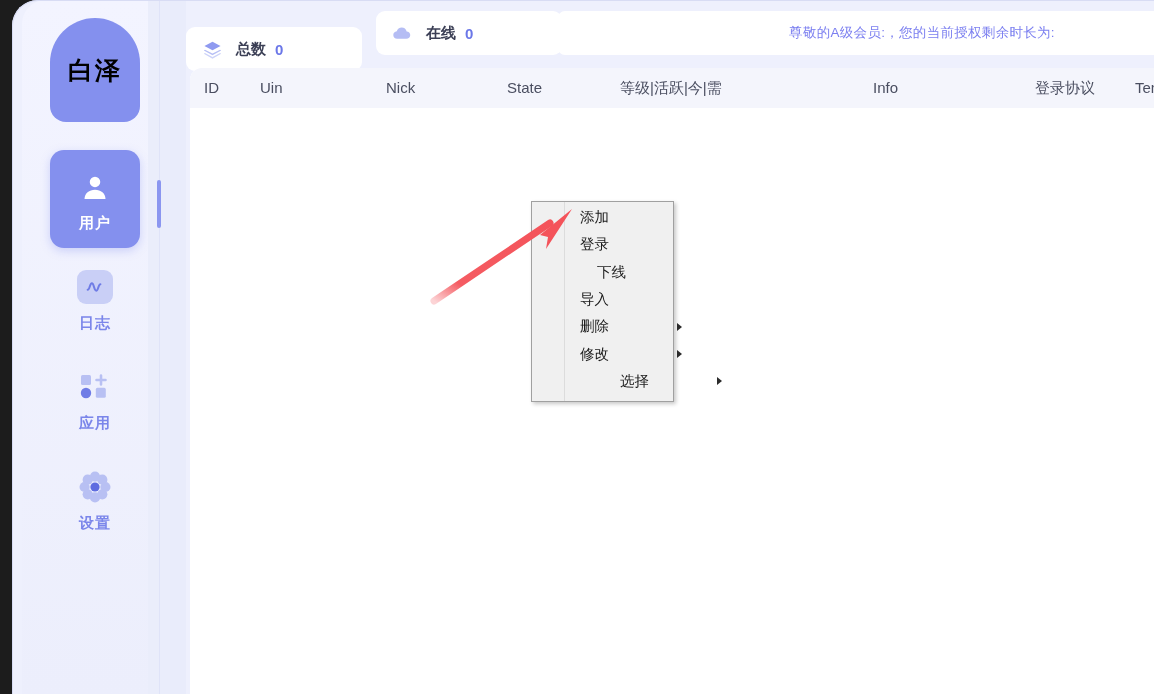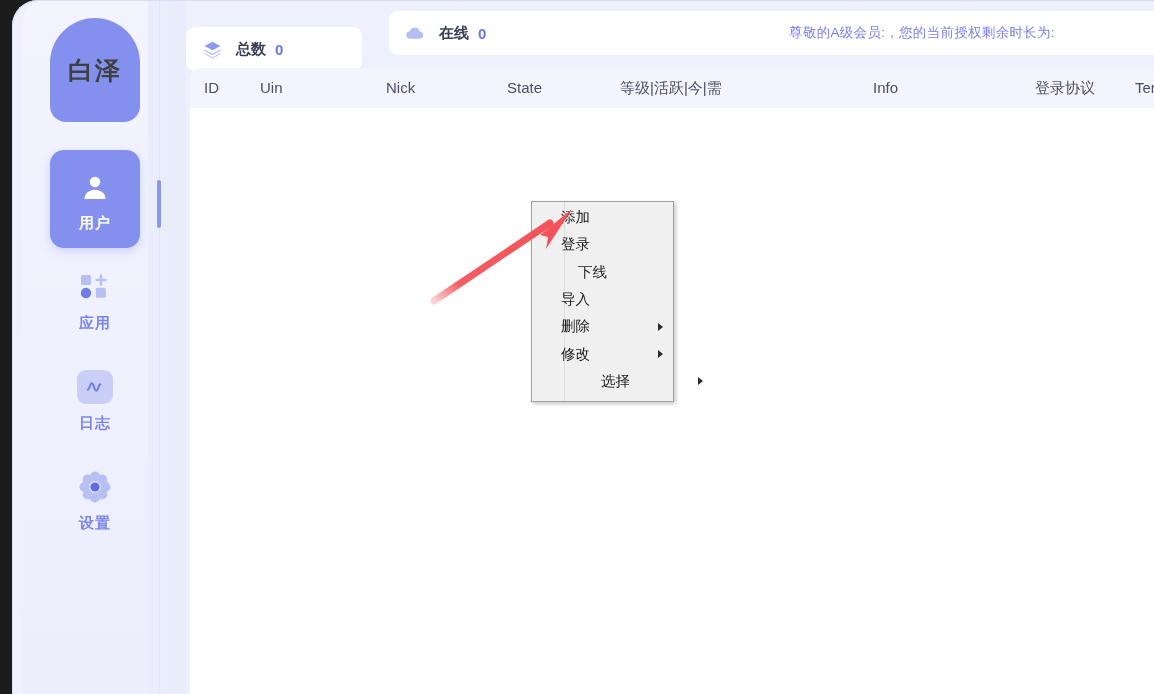--- a/index.html
+++ b/index.html
@@ -97,21 +97,21 @@
     top: 18px;
     width: 90px;
     height: 104px;
     background: #8490ee;
     border-radius: 45px 45px 16px 16px;
     display: flex;
     align-items: center;
     justify-content: center;
   }
   .logo-text {
-    color: #404040;
+    color: #000000;
     font-size: 25px;
     font-weight: bold;
     letter-spacing: 2px;
     font-family: Liberation Serif, serif;
   }
 
   .nav {
     position: absolute;
     left: 28px;
     top: 150px;
@@ -173,21 +173,21 @@
     top: 11px;
     height: 44px;
     background: #ffffff;
     border-radius: 9px;
     display: flex;
     align-items: center;
     padding-left: 14px;
     box-sizing: border-box;
   }
   .stat-card.c1 { left: 0px;   width: 176px; margin-top: 16px; }
-  .stat-card.c2 { left: 203px; width: 186px; text-align: center; }
+  .stat-card.c2 { left: 190px; width: 186px; text-align: center; }
   .stat-ico {
     width: 24px; height: 24px;
     display: flex; align-items: center; justify-content: center;
     margin-right: 12px;
   }
   .stat-label {
     font-size: 15px;
     color: #3b3f55;
     font-weight: bold;
     margin-right: 9px;
@@ -264,21 +264,21 @@
     position: absolute;
     left: 0; top: 0;
     width: 33px;
     height: 199px;
     background: #f0f0f0;
     border-right: 1px solid #dcdcdc;
     box-sizing: border-box;
   }
   .ctx-item {
     position: absolute;
-    left: 23px;
+    left: 42px;
     width: 122px;
     height: 27px;
     display: flex;
     align-items: center;
     cursor: pointer;
   }
   .ctx-label {
     font-size: 14.5px;
     color: #1a1a1a;
     margin-left: 6px;
@@ -319,43 +319,43 @@
       <div class="nav">
 
         <div class="nav-item active">
           <span class="nav-ico">
             <svg width="34" height="34" viewBox="0 0 24 24">
               <circle cx="12" cy="8.4" r="3.7" fill="#ffffff"></circle>
               <path d="M4.6 20.5c0-4.1 3.3-6.6 7.4-6.6s7.4 2.5 7.4 6.6z" fill="#ffffff"></path>
             </svg>
           </span>
           <span class="nav-label">用户</span>
+        </div>
+
+        <div class="nav-item">
+          <span class="nav-ico">
+            <span class="ico-box">
+              <svg width="22" height="22" viewBox="0 0 24 24" fill="none" stroke="#6f7ce6" stroke-width="2.2" stroke-linecap="round" stroke-linejoin="round">
+                <path d="M4 15c2.4 0 2.2-7 4.6-7s2.3 8 4.7 8 2.2-7 4.6-7"></path>
+              </svg>
+            </span>
+          </span>
+          <span class="nav-label">日志</span>
         </div>
 
         <div class="nav-item">
           <span class="nav-ico">
             <svg width="34" height="28" viewBox="0 0 34 28">
               <rect x="3" y="2" width="10" height="10" rx="1.6" fill="#b8c0f3"></rect>
               <path d="M23 2.5v9 M18.5 7h9" stroke="#b8c0f3" stroke-width="2.6" stroke-linecap="round"></path>
               <circle cx="8" cy="20" r="5.2" fill="#6f7ce6"></circle>
               <rect x="17.8" y="14.8" width="10" height="10" rx="1.6" fill="#b8c0f3"></rect>
             </svg>
           </span>
           <span class="nav-label">应用</span>
-        </div>
-
-        <div class="nav-item">
-          <span class="nav-ico">
-            <span class="ico-box">
-              <svg width="22" height="22" viewBox="0 0 24 24" fill="none" stroke="#6f7ce6" stroke-width="2.2" stroke-linecap="round" stroke-linejoin="round">
-                <path d="M4 15c2.4 0 2.2-7 4.6-7s2.3 8 4.7 8 2.2-7 4.6-7"></path>
-              </svg>
-            </span>
-          </span>
-          <span class="nav-label">日志</span>
         </div>
 
         <div class="nav-item">
           <span class="nav-ico">
             <svg width="32" height="32" viewBox="0 0 32 32">
               <g fill="#b8c0f3">
                 <circle cx="16" cy="5.6" r="5.1"></circle>
                 <circle cx="16" cy="26.4" r="5.1"></circle>
                 <circle cx="5.6" cy="16" r="5.1"></circle>
                 <circle cx="26.4" cy="16" r="5.1"></circle>

